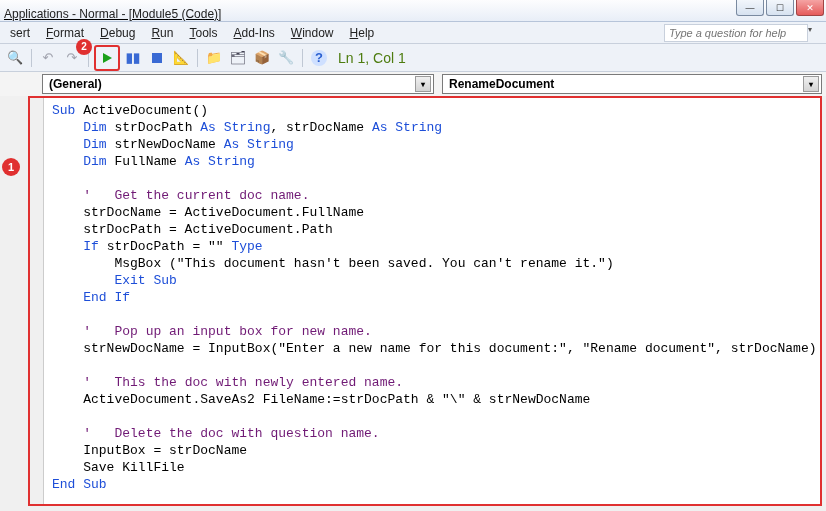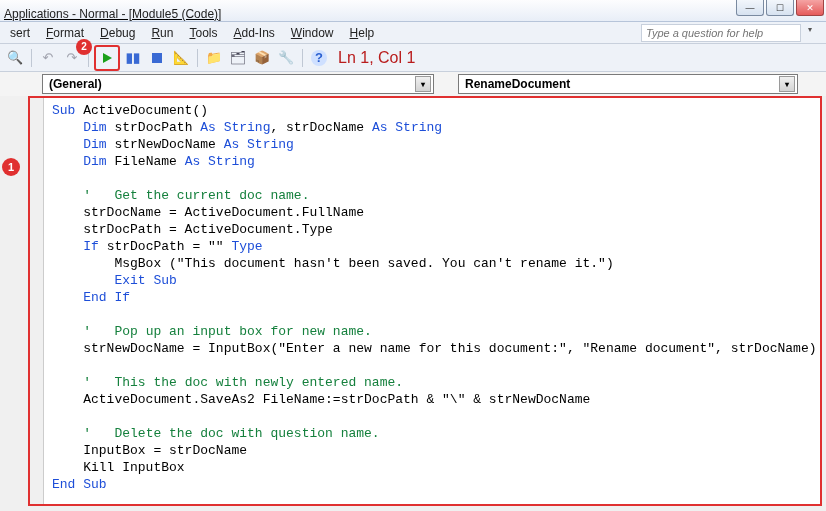--- a/index.html
+++ b/index.html
@@ -7,45 +7,45 @@
 
 .titlebar { height: 22px; background: linear-gradient(#fdfdfe, #e8eef7); border-bottom: 1px solid #b6c4d9; display: flex; align-items: flex-end; padding-left: 4px; position: relative; text-decoration: underline; }
 .titlebar .title { font-size: 12px; color: #222; }
 .win-controls { position: absolute; right: 2px; top: 0; display: flex; gap: 2px; }
 .win-btn { width: 28px; height: 16px; border: 1px solid #7a8aa0; border-top: none; border-radius: 0 0 3px 3px; background: linear-gradient(#f2f6fb,#d7e2f0); display: flex; align-items: center; justify-content: center; font-size: 9px; color: #333; }
 .win-btn.close { background: linear-gradient(#f5a3a3,#e55b5b); color: #fff; border-color: #a04444; }
 
 .menubar { height: 22px; background: #eef2f8; border-bottom: 1px solid #c8d0dc; display: flex; align-items: center; padding-left: 2px; position: relative; }
 .menu-item { padding: 2px 8px; font-size: 12px; color: #222; cursor: default; }
 .menu-item .mn { text-decoration: underline; }
-.help-box { position: absolute; right: 25px; top: 2px; width: 160px; height: 18px; }
+.help-box { position: absolute; right: 18px; top: 2px; width: 144px; height: 18px; }
 .help-box input { width: 100%; height: 100%; border: 1px solid #c8d0dc; background: #fff; font-size: 11px; color: #888; padding: 0 4px; font-style: italic; }
 .help-dd { position: absolute; right: 14px; top: 3px; font-size: 8px; color: #555; }
 
 .toolbar { height: 28px; background: #eef2f8; border-bottom: 1px solid #c8d0dc; display: flex; align-items: center; padding-left: 4px; gap: 2px; }
 .tb-btn { width: 22px; height: 22px; display: flex; align-items: center; justify-content: center; font-size: 13px; color: #445; border: 1px solid transparent; border-radius: 2px; }
 .tb-btn.disabled { opacity: 0.45; }
 .tb-sep { width: 1px; height: 18px; background: #c0c8d4; margin: 0 3px; }
 .run-box { border: 2px solid #e03030; border-radius: 3px; padding: 1px; display: flex; align-items: center; position: relative; }
 .run-num { position: absolute; left: -20px; top: -8px; width: 16px; height: 16px; background: #e03030; color: #fff; border-radius: 50%; font-size: 10px; display: flex; align-items: center; justify-content: center; font-weight: bold; }
 .run-btn { width: 20px; height: 20px; display: flex; align-items: center; justify-content: center; }
-.pos-label { margin-left: 6px; font-size: 16px; color: #b91c1c; }
+.pos-label { margin-left: 6px; font-size: 14px; color: #4d7c0f; }
 
-.dropdown-row { height: 24px; display: flex; align-items: center; padding: 2px 4px 2px 42px; gap: 24px; background: #f4f4f4; }
+.dropdown-row { height: 24px; display: flex; align-items: center; padding: 2px 4px 2px 42px; gap: 8px; background: #f4f4f4; }
 .dd { height: 20px; border: 1px solid #7a7a7a; background: #fff; display: flex; align-items: center; justify-content: space-between; padding: 0 2px 0 6px; font-size: 12px; font-weight: bold; }
 .dd .arrow { width: 16px; height: 16px; background: linear-gradient(#f0f0f0,#d4d4d4); border: 1px solid #9a9a9a; display: flex; align-items: center; justify-content: center; font-size: 8px; }
 .dd1 { width: 392px; }
-.dd2 { flex: 1; margin-right: 24px; }
+.dd2 { flex: 1; margin-right: 0; }
 
 .code-wrap { position: relative; border: 2px solid #e03030; margin: 0 4px 4px 28px; height: 410px; background: #fff; }
 .code-num { position: absolute; left: -28px; top: 60px; width: 18px; height: 18px; background: #e03030; color: #fff; border-radius: 50%; font-size: 11px; display: flex; align-items: center; justify-content: center; font-weight: bold; }
 .gutter { position: absolute; left: 0; top: 0; bottom: 0; width: 14px; background: #f0f0f0; border-right: 1px solid #ccc; }
 .code { font-family: Consolas, "Courier New", monospace; font-size: 13px; line-height: 17px; padding: 4px 4px 4px 22px; white-space: pre; color: #000; overflow: hidden; }
 .kw { color: #1d4ed8; }
-.cm { color: #15803d; }
+.cm { color: #701a75; }
 
 svg { display: block; }
 </style>
 </head>
 <body>
 
 <div class="titlebar">
   <span class="title">Applications - Normal - [Module5 (Code)]</span>
   <div class="win-controls">
     <div class="win-btn">—</div>
@@ -112,33 +112,33 @@
     <span class="arrow">▾</span>
   </div>
 </div>
 
 <div class="code-wrap">
   <div class="code-num">1</div>
   <div class="gutter"></div>
   <div class="code"><span class="kw">Sub</span><span> ActiveDocument()</span>
 <span>    </span><span class="kw">Dim</span><span> strDocPath </span><span class="kw">As String</span><span>, strDocName </span><span class="kw">As String</span>
 <span>    </span><span class="kw">Dim</span><span> strNewDocName </span><span class="kw">As String</span>
-<span>    </span><span class="kw">Dim</span><span> FileName </span><span class="kw">As String</span>
+<span>    </span><span class="kw">Dim</span><span> FullName </span><span class="kw">As String</span>
 <span></span>
 <span>    </span><span class="cm">'   Get the current doc name.</span>
 <span>    strDocName = ActiveDocument.FullName</span>
-<span>    strDocPath = ActiveDocument.Type</span>
+<span>    strDocPath = ActiveDocument.Path</span>
 <span>    </span><span class="kw">If</span><span> strDocPath = "" </span><span class="kw">Type</span>
 <span>        MsgBox ("This document hasn't been saved. You can't rename it.")</span>
 <span>        </span><span class="kw">Exit Sub</span>
 <span>    </span><span class="kw">End If</span>
 <span></span>
 <span>    </span><span class="cm">'   Pop up an input box for new name.</span>
 <span>    strNewDocName = InputBox("Enter a new name for this document:", "Rename document", strDocName)</span>
 <span></span>
 <span>    </span><span class="cm">'   This the doc with newly entered name.</span>
 <span>    ActiveDocument.SaveAs2 FileName:=strDocPath &amp; "\" &amp; strNewDocName</span>
 <span></span>
 <span>    </span><span class="cm">'   Delete the doc with question name.</span>
 <span>    InputBox = strDocName</span>
-<span>    Kill InputBox</span>
+<span>    Save KillFile</span>
 <span class="kw">End Sub</span></div>
 </div>
 
 </body></html>

